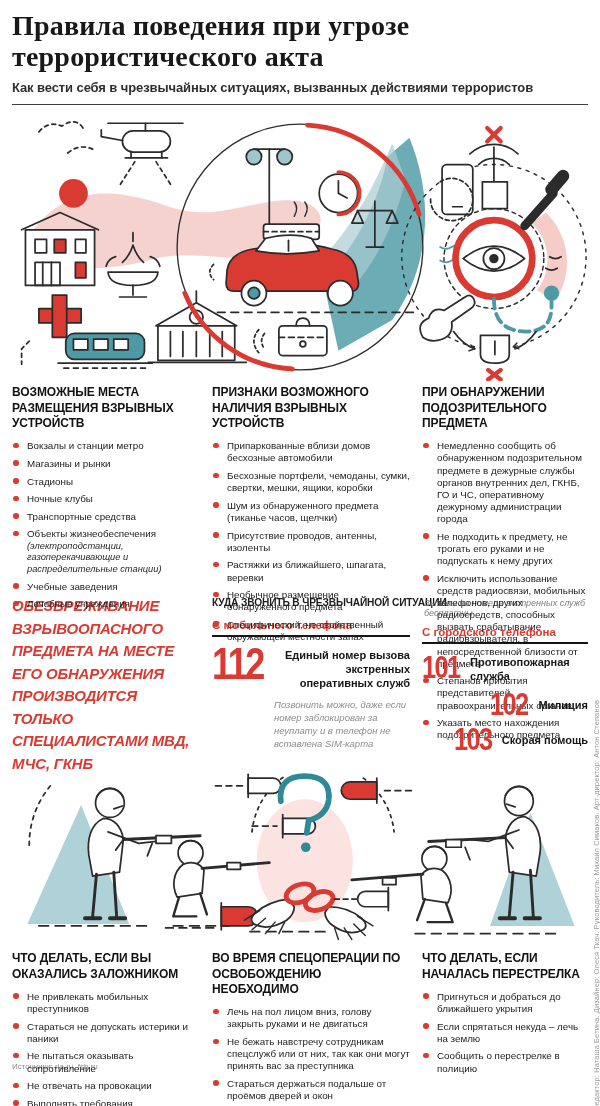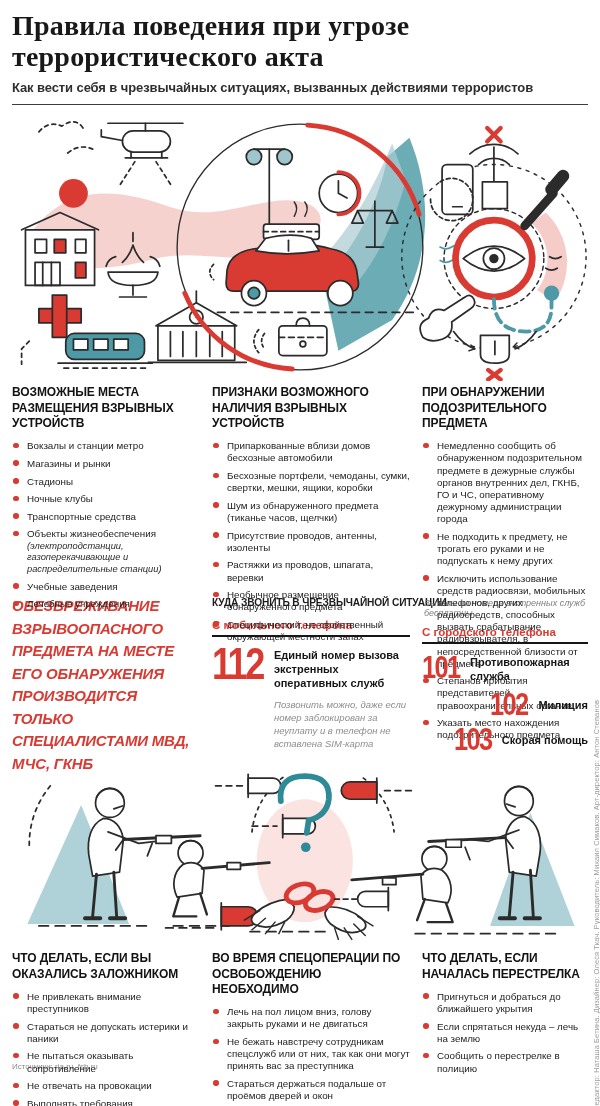--- a/index.html
+++ b/index.html
@@ -43,21 +43,21 @@
 
   
   .band{display:grid;grid-template-columns:188px 198px 1fr;column-gap:12px;height:168px;padding-top:6px;}
   .warning{color:var(--accent);font-size:15px;font-weight:800;line-height:1.5;letter-spacing:-.2px;font-style:italic;}
   .call-head{font-size:10.2px;font-weight:800;margin:2px 0 0;white-space:nowrap;letter-spacing:-.15px;}
   .phone-label{
     color:var(--accent);font-size:11.5px;font-weight:700;
     border-bottom:2.5px solid #151515;padding-bottom:4px;margin:11px 0 9px;
   }
   .free-note{font-size:9px;font-style:italic;color:#7e7e7e;margin:3px 0 0 2px;}
-  .num-row{display:flex;align-items:flex-start;}
+  .num-row{display:flex;align-items:flex-start;text-align:right;}
   .bignum{
     color:var(--accent);font-size:44px;font-weight:700;line-height:.82;
     letter-spacing:-3px;width:62px;flex:none;transform:scaleX(.82);transform-origin:left top;
   }
   .bignum.sm{font-size:31px;width:48px;letter-spacing:-2px;line-height:.9;}
   .num-desc{font-size:11px;font-weight:700;line-height:1.25;color:#161616;padding-top:3px;}
   .mobile-note{font-size:9.5px;font-style:italic;color:var(--gray_note);line-height:1.35;margin:9px 0 4px 62px;max-width:140px;}
   .svc-row{display:flex;align-items:center;margin-bottom:7px;justify-content:flex-end;}
   .landline .phone-label{margin-top:8px;}
 
@@ -318,21 +318,21 @@
   </li>
 
   <li>
     <span class="dot"></span>
     <span class="li-text">Присутствие проводов, антенны, изоленты</span>
     
   </li>
 
   <li>
     <span class="dot"></span>
-    <span class="li-text">Растяжки из проводов, шпагата, веревки</span>
+    <span class="li-text">Растяжки из ближайшего, шпагата, веревки</span>
     
   </li>
 
   <li>
     <span class="dot"></span>
     <span class="li-text">Необычное размещение обнаруженного предмета</span>
     
   </li>
 
   <li>
@@ -505,21 +505,21 @@
       </g>
     </svg>
   </div>
 
   <div class="cols3 bottom-cols">
     <section>
       <h2 class="sec-head">ЧТО ДЕЛАТЬ, ЕСЛИ ВЫ ОКАЗАЛИСЬ ЗАЛОЖНИКОМ</h2>
       <ul class="blist">
   <li>
     <span class="dot"></span>
-    <span class="li-text">Не привлекать внимание преступников</span>
+    <span class="li-text">Не привлекать мобильных преступников</span>
     
   </li>
 
   <li>
     <span class="dot"></span>
     <span class="li-text">Стараться не допускать истерики и паники</span>
     
   </li>
 
   <li>

